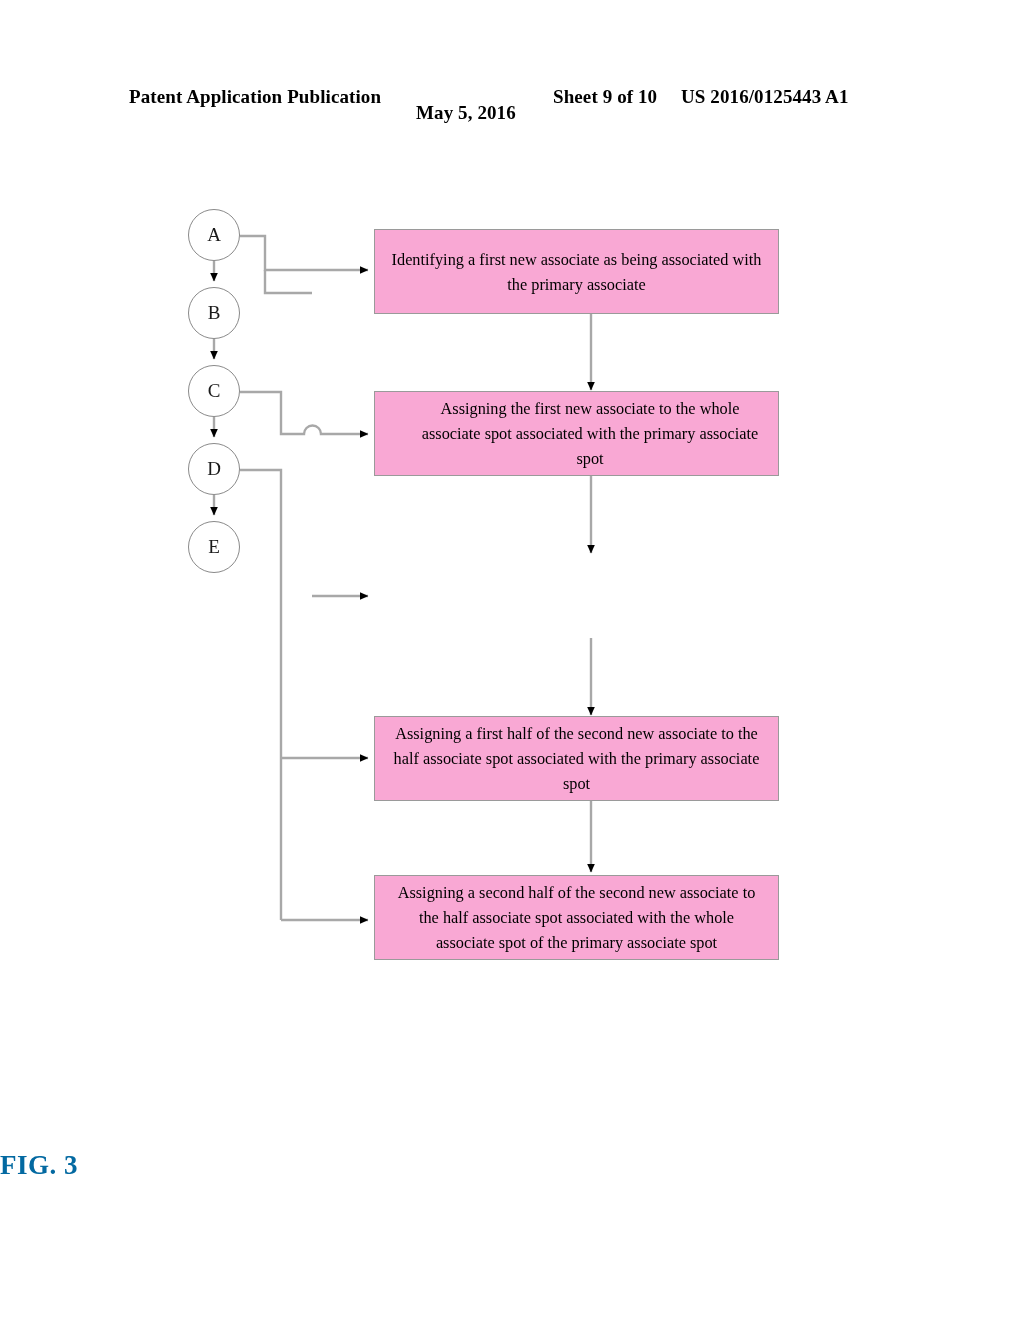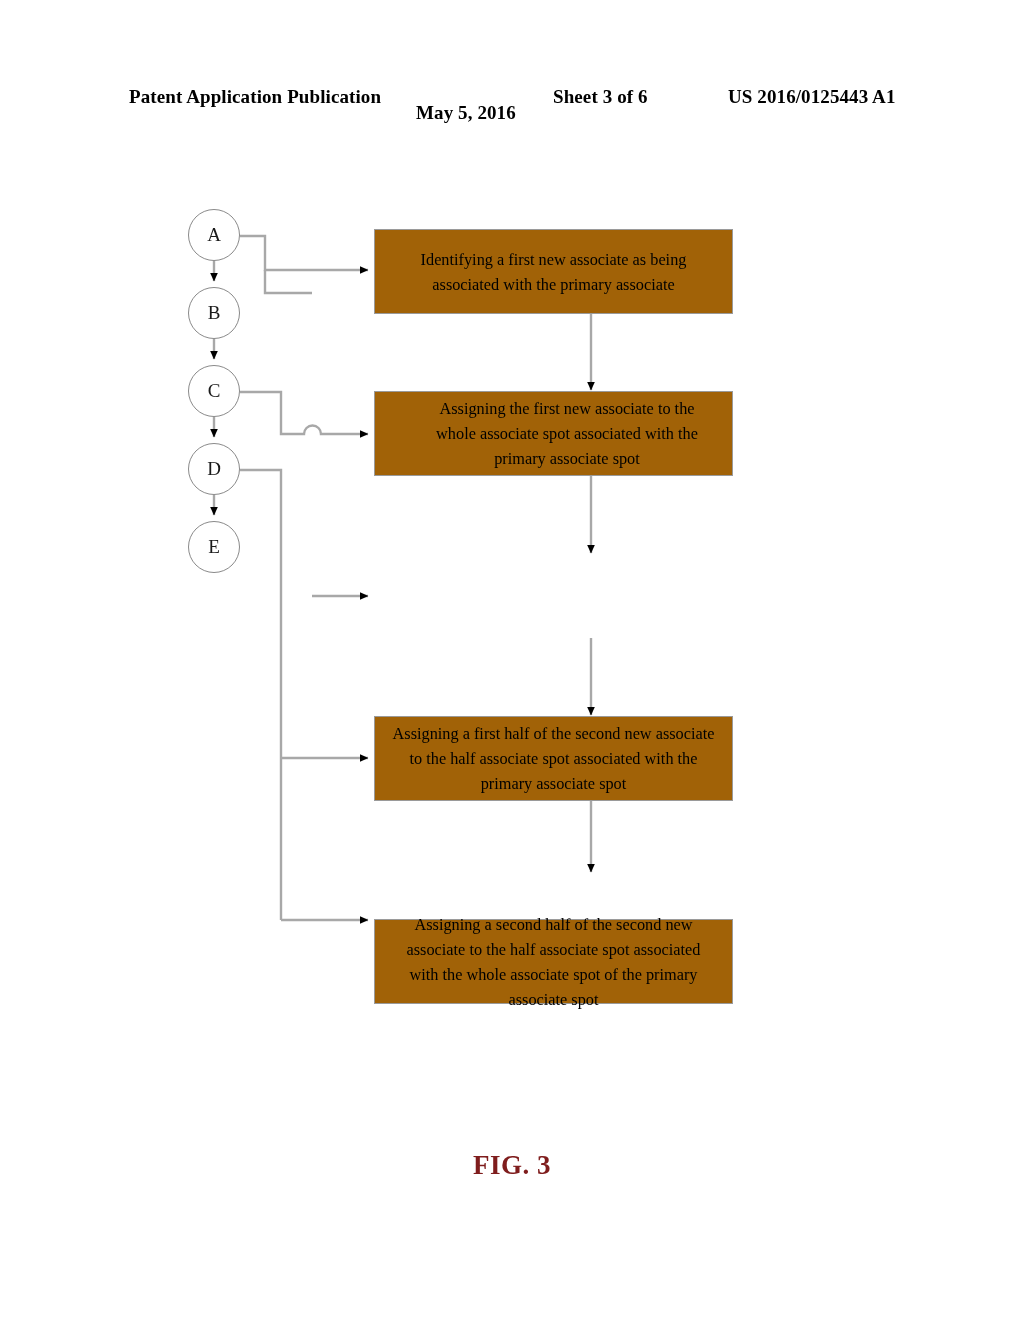--- a/index.html
+++ b/index.html
@@ -29,21 +29,21 @@
     letter-spacing: 0.1px;
     white-space: nowrap;
   }
   #patent-header .hdr-cell {
     position: absolute;
     top: 0;
   }
   .hdr-pub   { left: 129px; }
   .hdr-date  { left: 416px; margin-top: 16px; }
   .hdr-sheet { left: 553px; }
-  .hdr-num   { left: 728px; }
+  .hdr-num   { left: 681px; }
 
   
   #figure-canvas {
     position: absolute;
     left: 0;
     top: 0;
     width: 1024px;
     height: 1320px;
   }
   #figure-svg {
@@ -69,23 +69,23 @@
     justify-content: center;
     font-family: "Liberation Serif", "DejaVu Serif", serif;
     font-size: 19px;
     color: #1a1a1a;
   }
 
   
   .process-box {
     position: absolute;
     left: 374px;
-    width: 359px;
+    width: 405px;
     border: 1px solid #9a9a9a;
-    background: #a16207;
+    background: #f9a8d4;
     box-sizing: border-box;
     display: flex;
     align-items: center;
     justify-content: center;
     text-align: center;
     font-family: "Liberation Serif", "DejaVu Serif", serif;
     font-size: 16.3px;
     line-height: 25px;
     color: #000000;
     padding: 2px 16px;
@@ -94,35 +94,35 @@
     display: block;
     width: 100%;
   }
 
   
   #figure-caption {
     position: absolute;
     left: 0;
     top: 1150px;
     width: 1024px;
-    text-align: center;
+    text-align: left;
     font-family: "Liberation Serif", "DejaVu Serif", serif;
     font-size: 27px;
     font-weight: bold;
     letter-spacing: 0.5px;
-    color: #7f1d1d;
+    color: #0369a1;
   }
 </style>
 </head>
 <body>
 
 <div id="patent-header">
   <span class="hdr-cell hdr-pub">Patent Application Publication</span>
   <span class="hdr-cell hdr-date">May 5, 2016</span>
-  <span class="hdr-cell hdr-sheet">Sheet 3 of 6</span>
+  <span class="hdr-cell hdr-sheet">Sheet 9 of 10</span>
   <span class="hdr-cell hdr-num">US 2016/0125443 A1</span>
 </div>
 
 <div id="figure-canvas">
 
   <svg id="figure-svg" viewBox="0 0 1024 1320" xmlns="http://www.w3.org/2000/svg">
     <defs>
       <marker id="arrowhead" markerWidth="9" markerHeight="9" refX="8.2" refY="4.5" orient="auto" markerUnits="userSpaceOnUse">
         <path d="M0,0.6 L8.6,4.5 L0,8.4 z" fill="#000000"></path>
       </marker>
@@ -190,18 +190,18 @@
 
   <div class="process-box" style="top:229px; height:85px;">
     <span class="box-text">Identifying a first new associate as being associated with the primary associate</span>
   </div>
   <div class="process-box" style="top:391px; height:85px;padding-left:43px;">
     <span class="box-text">Assigning the first new associate to the whole associate spot associated with the primary associate spot</span>
   </div>
   <div class="process-box" style="top:716px; height:85px;">
     <span class="box-text">Assigning a first half of the second new associate to the half associate spot associated with the primary associate spot</span>
   </div>
-  <div class="process-box" style="top:875px; height:85px;margin-top:44px;">
+  <div class="process-box" style="top:875px; height:85px;">
     <span class="box-text">Assigning a second half of the second new associate to the half associate spot associated with the whole associate spot of the primary associate spot</span>
   </div>
 
   <div id="figure-caption">FIG. 3</div>
 </div>
 
 </body></html>

